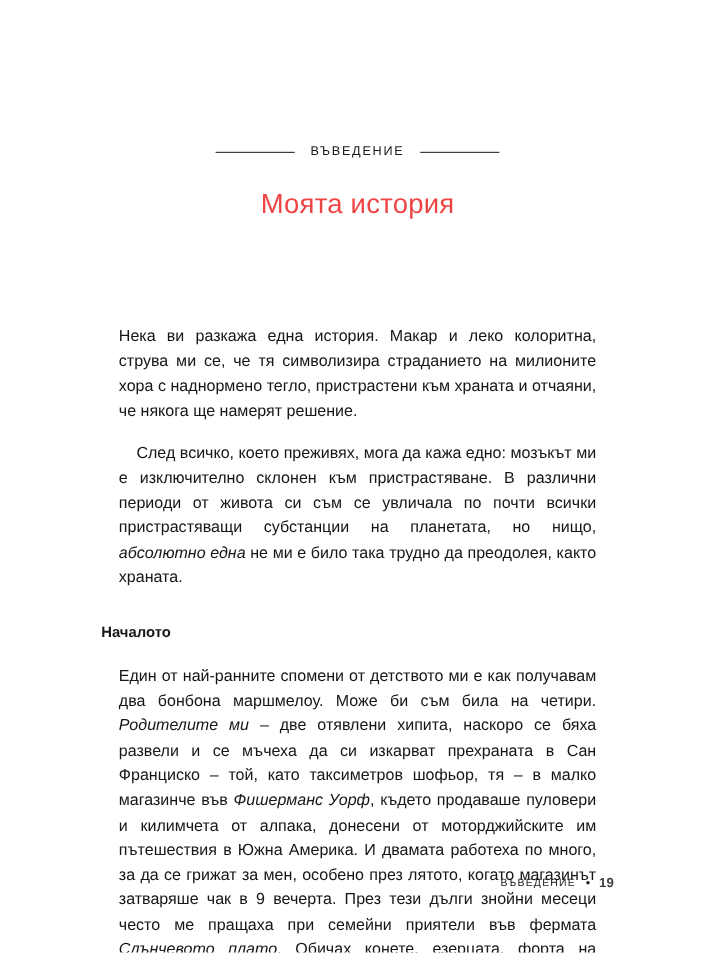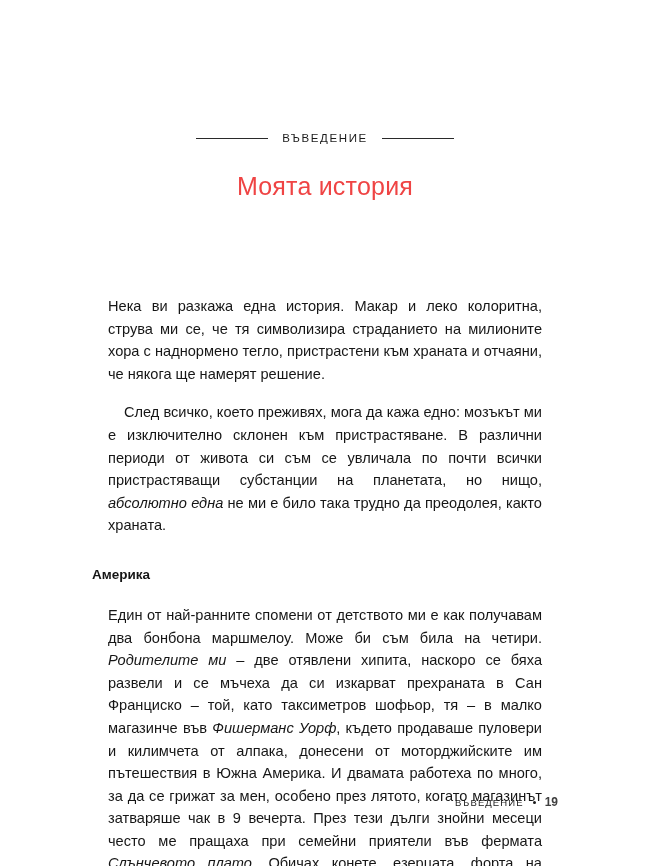--- a/index.html
+++ b/index.html
@@ -133,21 +133,21 @@
       </div>
       <h1 class="chapter-title">Моята история</h1>
     </div>
 
     <div class="body-block">
       <p class="para">Нека ви разкажа една история. Макар и леко колоритна, струва ми се, че тя символизира страданието на милионите хора с наднормено тегло, пристрастени към храната и отчаяни, че някога ще намерят решение.</p>
       <p class="para"><span>След всичко, което преживях, мога да кажа едно: мозъкът ми е изключително склонен към пристрастяване. В различни периоди от живота си съм се увличала по почти всички пристрастяващи субстанции на планетата, но нищо, </span><em class="ital">абсолютно една</em><span> не ми е било така трудно да преодолея, както храната.</span></p>
     </div>
 
     <div class="section-body">
-      <h2 class="subhead">Америка</h2>
+      <h2 class="subhead">Началото</h2>
       <p class="para"><span>Един от най-ранните спомени от детството ми е как получавам два бонбона маршмелоу. Може би съм била на четири. </span><em class="ital">Родителите ми</em><span> – две отявлени хипита, наскоро се бяха развели и се мъчеха да си изкарват прехраната в Сан Франциско – той, като таксиметров шофьор, тя – в малко магазинче във </span><em class="ital">Фишерманс Уорф</em><span>, където продаваше пуловери и килимчета от алпака, донесени от моторджийските им пътешествия в Южна Америка. И двамата работеха по много, за да се грижат за мен, особено през лятото, когато магазинът затваряше чак в 9 вечерта. През тези дълги знойни месеци често ме пращаха при семейни приятели във фермата </span><em class="ital">Слънчевото плато</em><span>. Обичах конете, езерцата, форта на склона на хълма; обичах и вниманието, което ми оказваха приятелите на нашите, които още нямаха свои деца. Но най-много обичах онези</span></p>
     </div>
 
     <div class="footer">
       <span class="footer-label">ВЪВЕДЕНИЕ</span>
       <span class="footer-dot"></span>
       <span class="footer-page">19</span>
     </div>
 
   </div>

